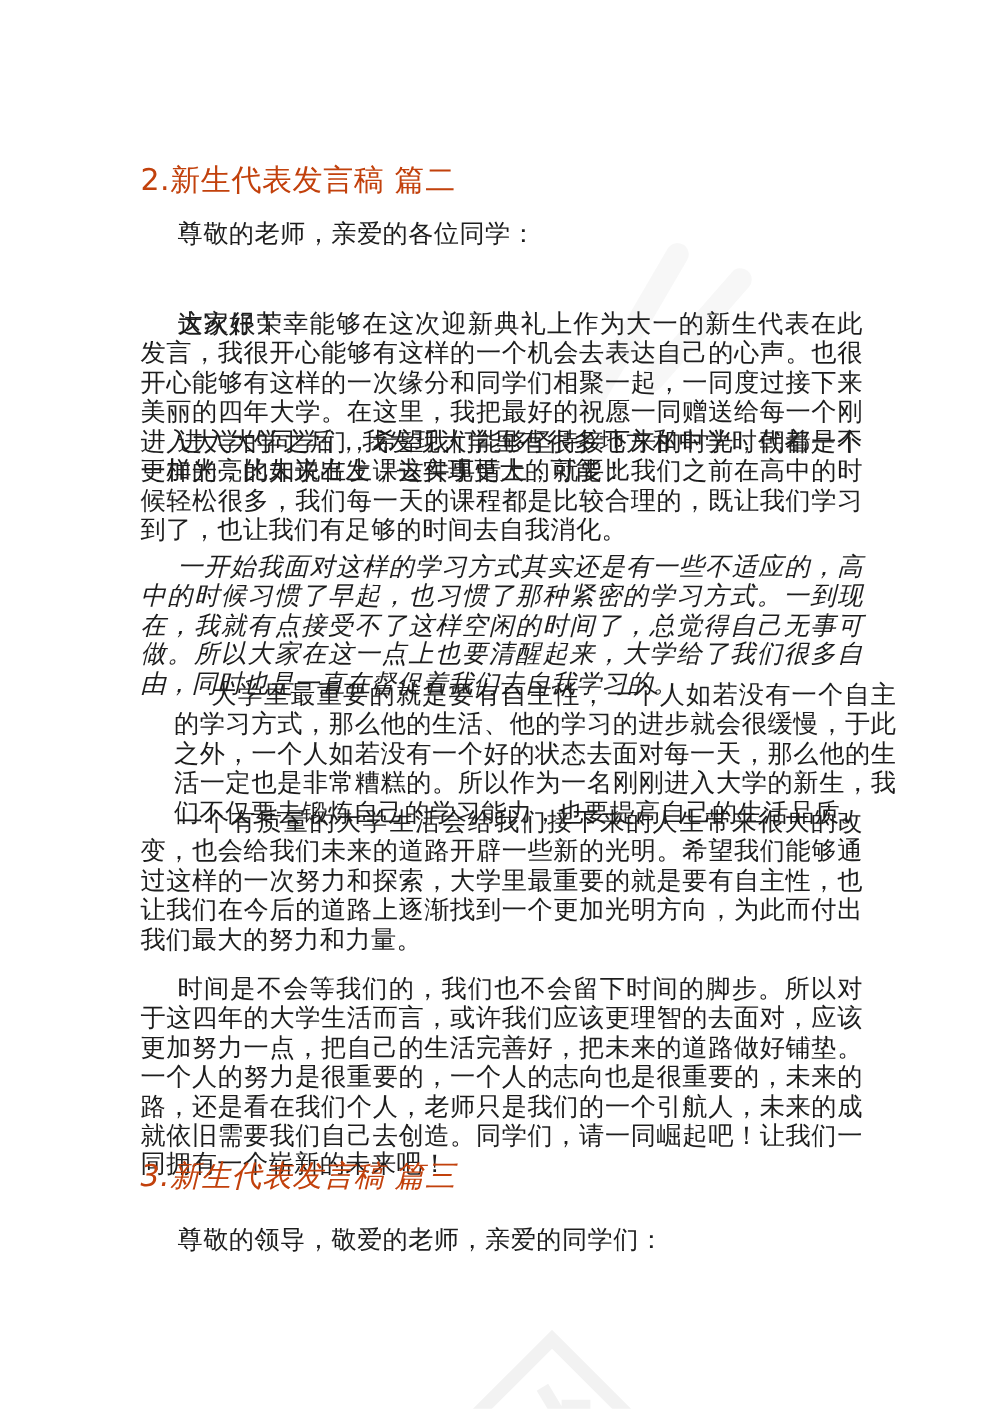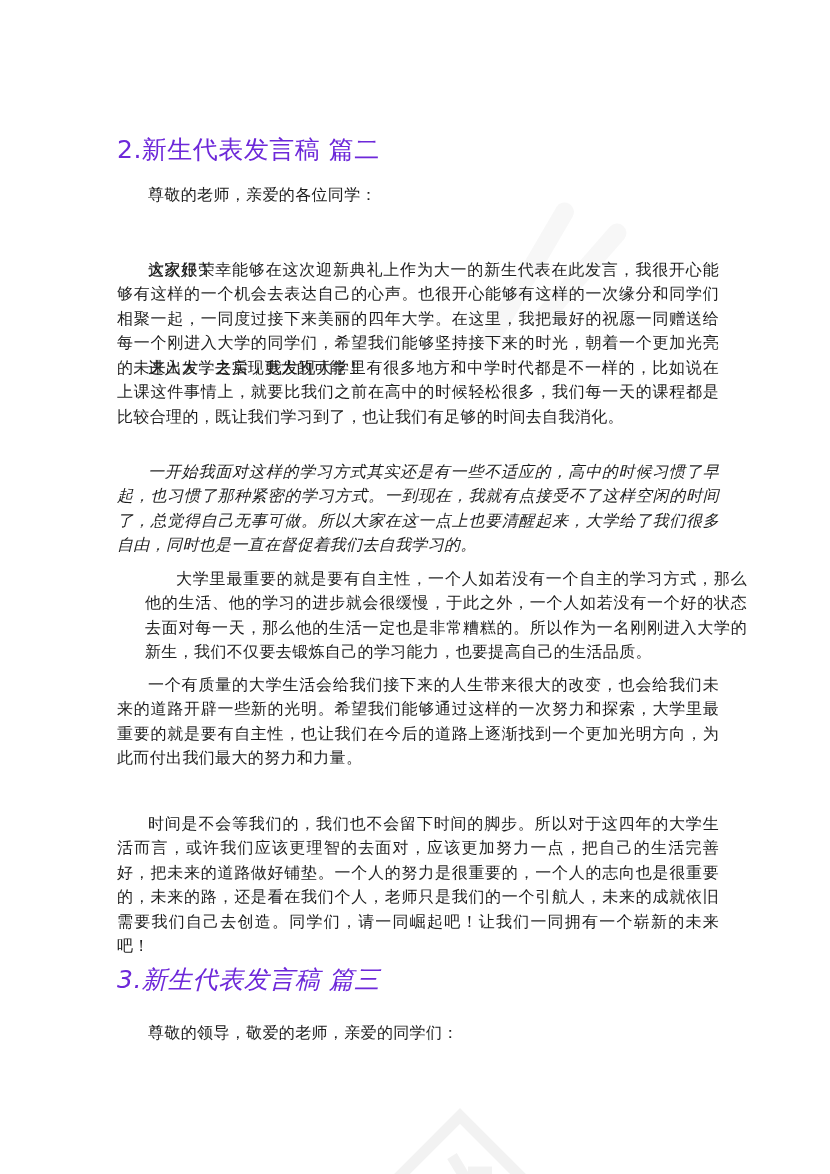--- a/index.html
+++ b/index.html
@@ -18,26 +18,26 @@
     position: absolute; left: 470px; top: 170px;
     width: 210px; height: 210px;
     pointer-events: none; opacity: 0.35;
   }
   .page {
     position: absolute; left: 117px; top: 0; width: 602px;
   }
   .heading {
     position: absolute; left: 0; margin: 0;
     font-size: 25px; font-weight: normal; letter-spacing: 0.5px;
-    color: #6d28d9; white-space: nowrap;
+    color: #c2410c; white-space: nowrap;
     font-family: "DejaVu Sans", "Liberation Sans", sans-serif;
   }
   .p {
     position: absolute; left: 0; width: 602px; margin: 0;
-    font-size: 16px; line-height: 24.4px;
+    font-size: 21px; line-height: 24.4px;
     text-indent: 31px; text-align: justify;
     color: #1d1d1d; letter-spacing: 0.35px;
   }
   .p.single { white-space: nowrap; }
 </style>
 </head>
 <body>
 
 <svg class="watermark-top" viewBox="0 0 100 100">
   <g fill="none" stroke="#e9e9e9" stroke-width="9" stroke-linecap="round">

